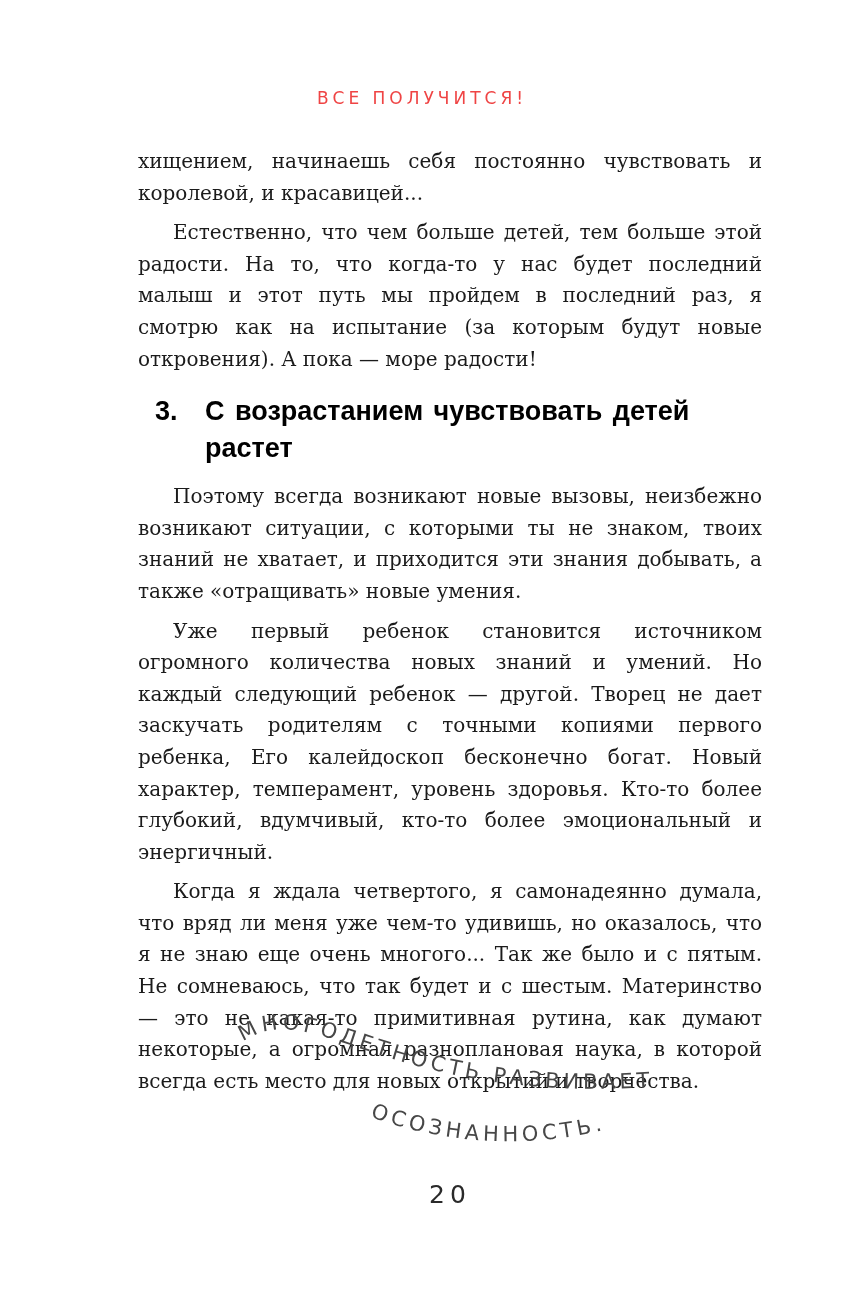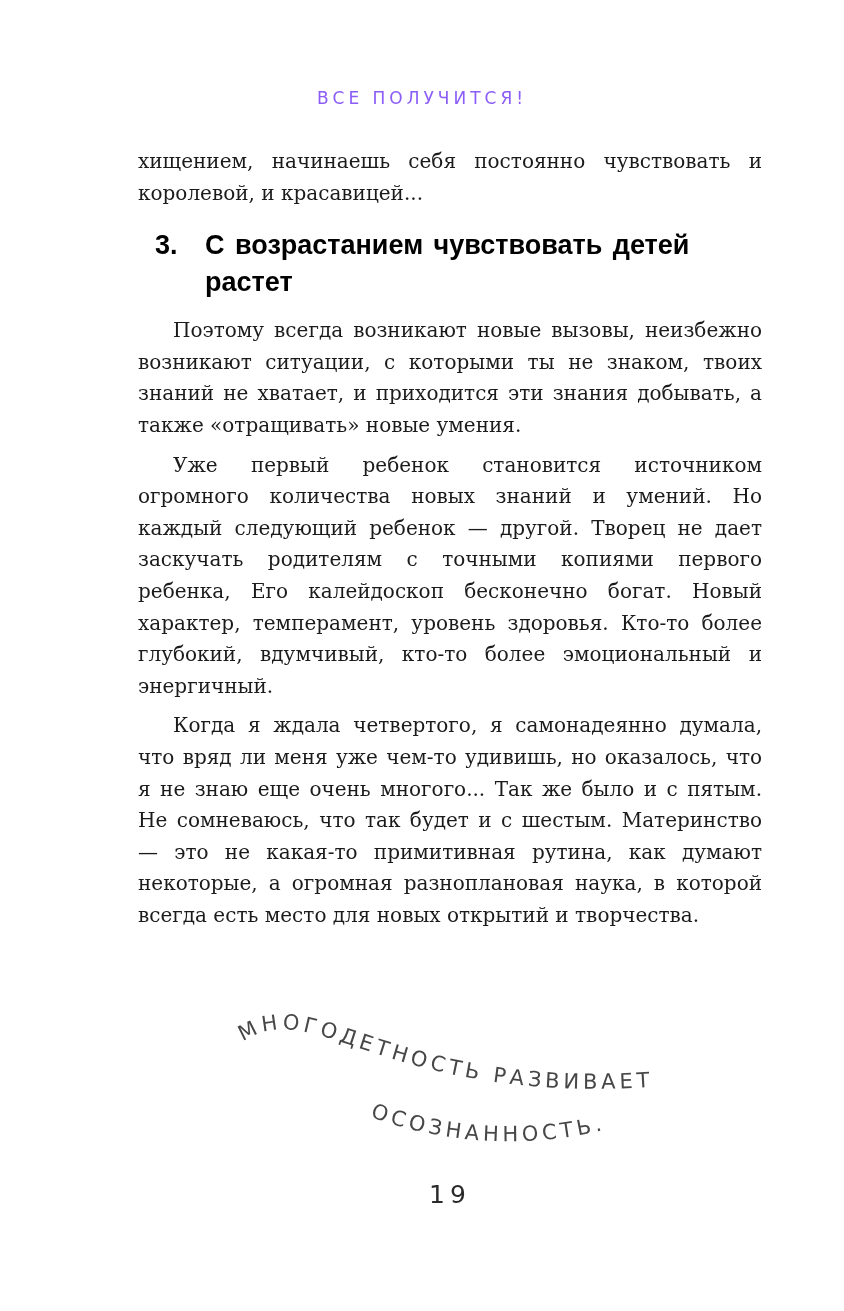--- a/index.html
+++ b/index.html
@@ -18,21 +18,21 @@
   .running-header {
     position: absolute;
     top: 88px;
     left: 0;
     width: 844px;
     text-align: center;
     font-family: "DejaVu Sans", "Liberation Sans", sans-serif;
     font-size: 17px;
     font-weight: normal;
     letter-spacing: 4px;
-    color: #8b5cf6;
+    color: #ef4444;
   }
   .body-text {
     position: absolute;
     top: 138px;
     left: 130px;
     width: 640px;
     font-family: "DejaVu Serif", "Liberation Serif", serif;
     font-size: 20px;
     line-height: 31.6px;
     color: #1b1b1b;
@@ -91,20 +91,21 @@
 <body>
 
 <div class="page">
 
   <div class="running-header">ВСЕ ПОЛУЧИТСЯ!</div>
 
   <div class="body-text">
 
     <p class="para continuation">хищением, начинаешь себя постоянно чувствовать и королевой, и красавицей...</p>
 
+    <p class="para">Естественно, что чем больше детей, тем больше этой радости. На то, что когда-то у нас будет последний малыш и этот путь мы пройдем в последний раз, я смотрю как на испытание (за которым будут новые откровения). А пока — море радости!</p>
 
     <div class="section-heading">
       <div class="heading-number">3.</div>
       <div class="heading-title">
         <div>С возрастанием чувствовать детей растет</div>
       </div>
     </div>
 
     <p class="para">Поэтому всегда возникают новые вызовы, неизбежно возникают ситуации, с которыми ты не знаком, твоих знаний не хватает, и приходится эти знания добывать, а также «отращивать» новые умения.</p>
 
@@ -120,15 +121,15 @@
       <path id="quote-path-2" d="M 370,117 Q 515,168 662,112" fill="none"></path>
     </defs>
     <text>
       <textPath href="#quote-path-1">МНОГОДЕТНОСТЬ РАЗВИВАЕТ</textPath>
     </text>
     <text>
       <textPath href="#quote-path-2">ОСОЗНАННОСТЬ.</textPath>
     </text>
   </svg>
 
-  <div class="page-number">19</div>
+  <div class="page-number">20</div>
 
 </div>
 
 </body></html>

